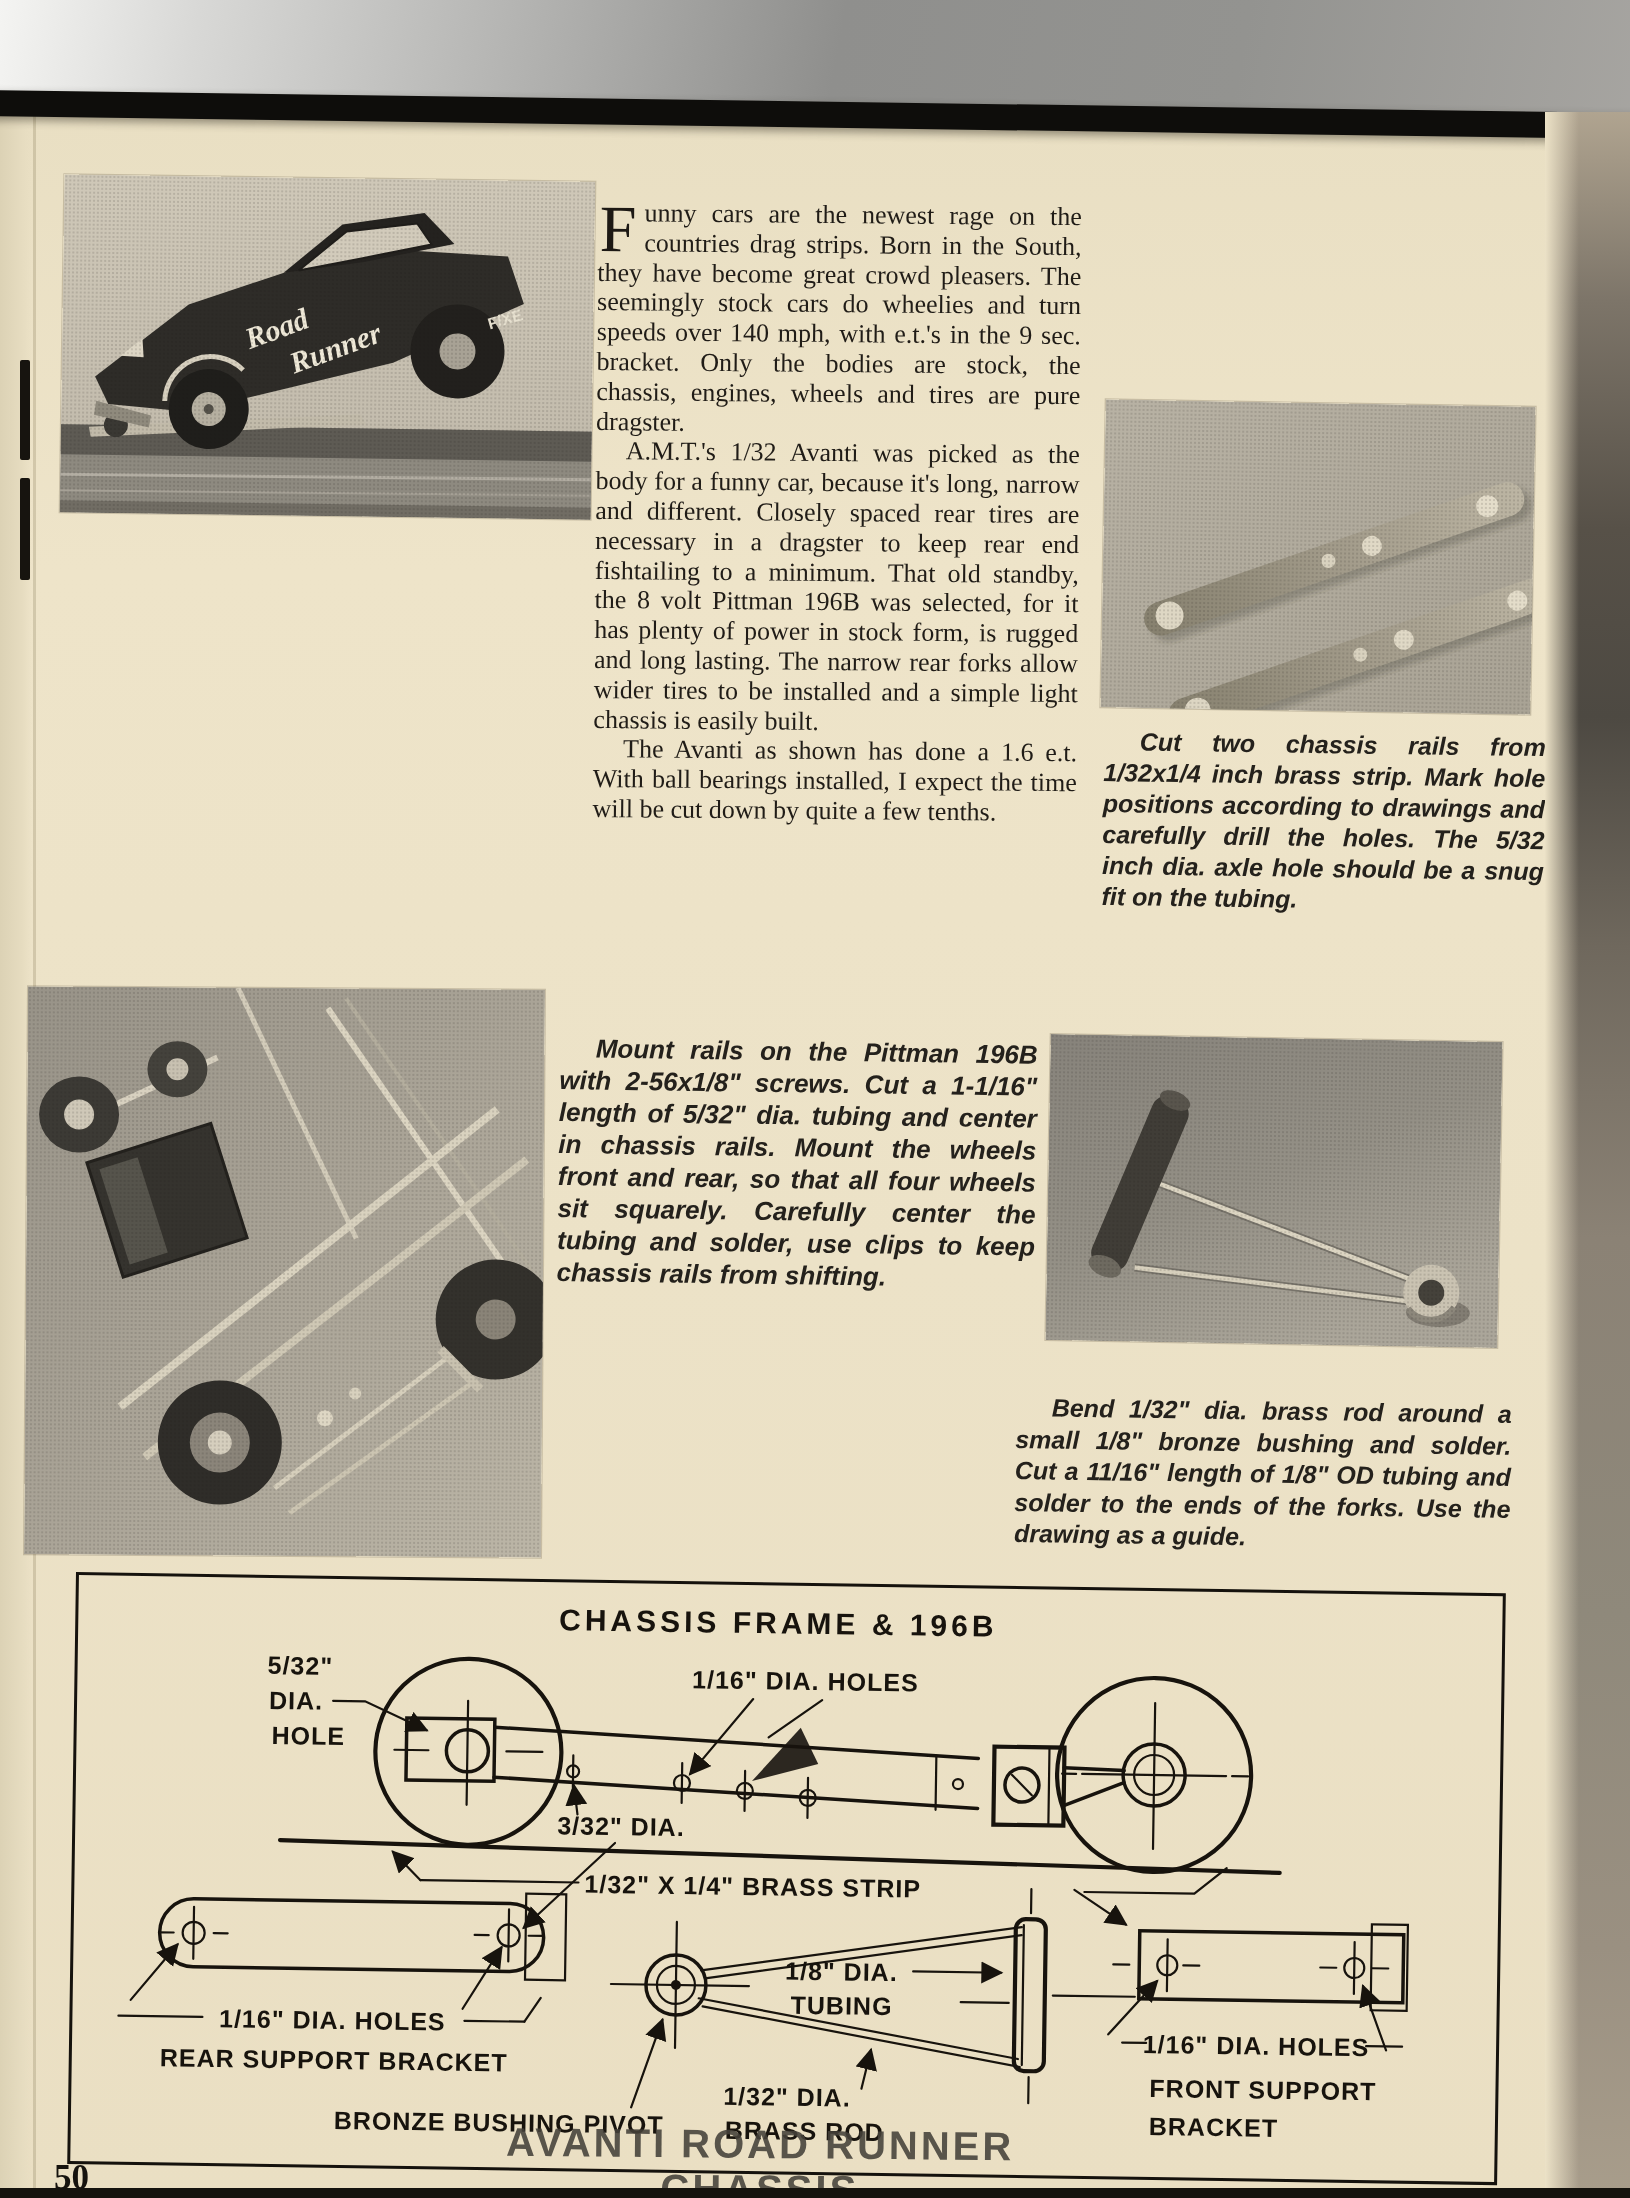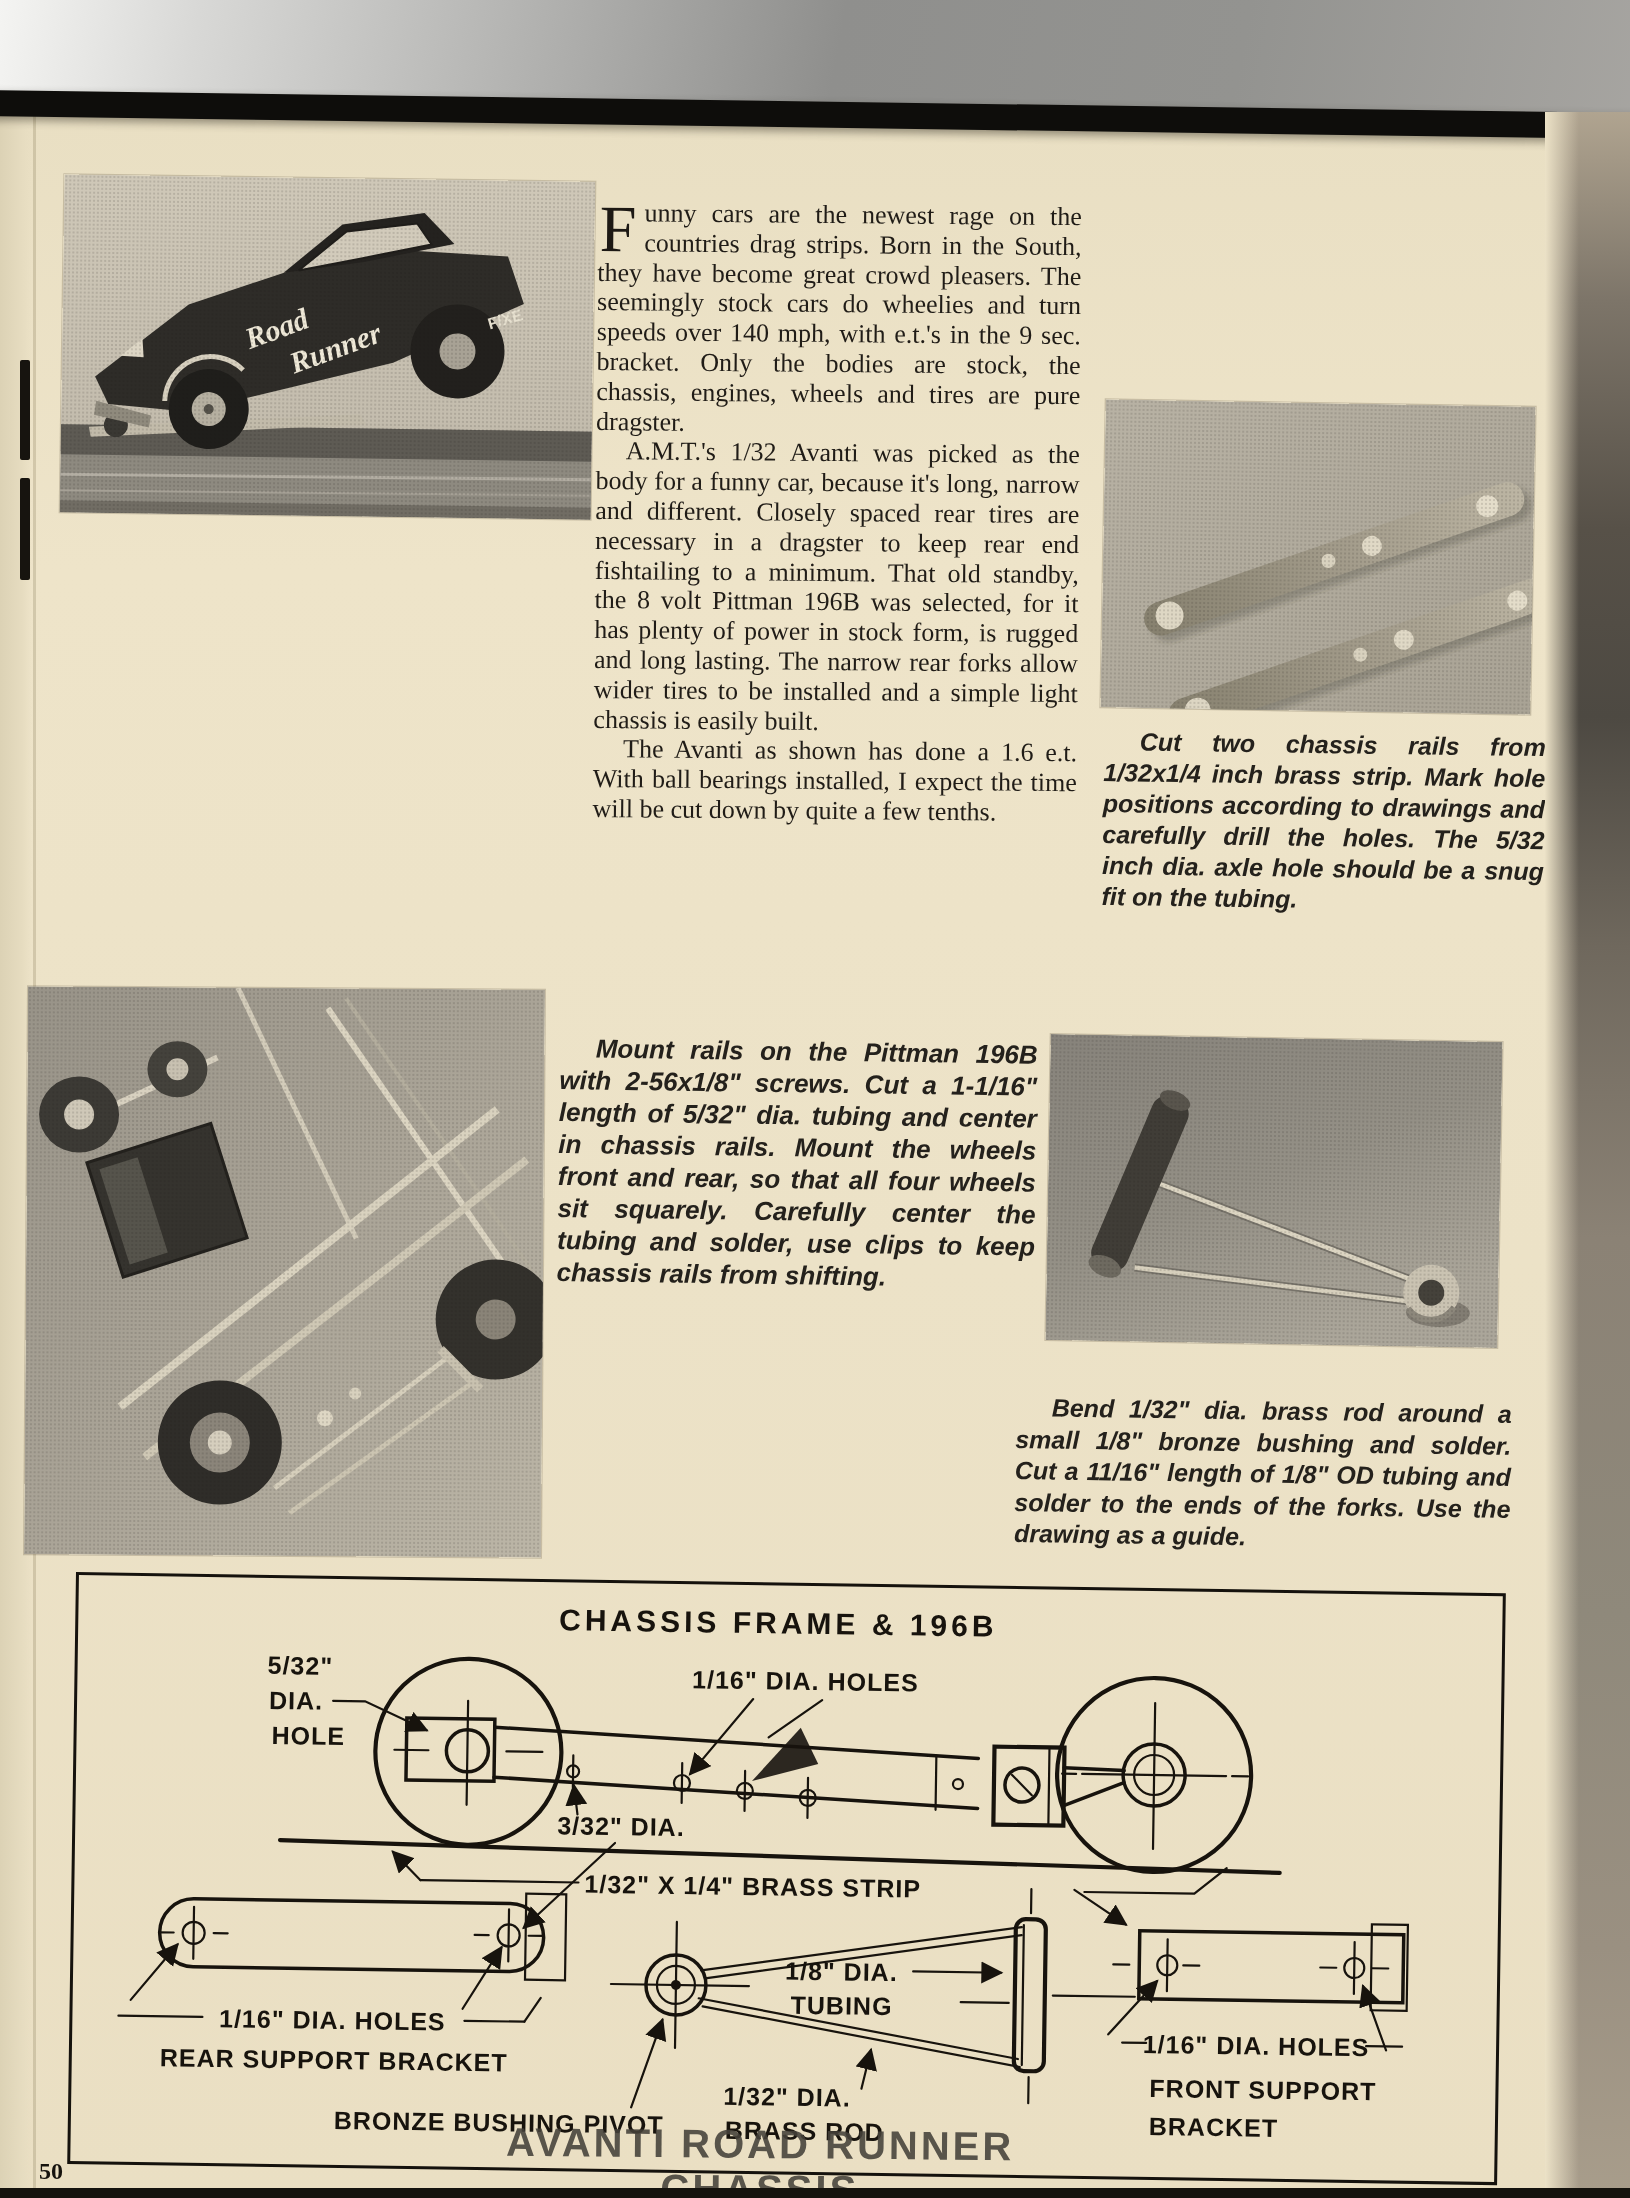--- a/index.html
+++ b/index.html
@@ -47,22 +47,22 @@
     border:3px solid #15120d;transform:rotate(0.85deg);transform-origin:top left;}
   .dln{stroke:#17130d;stroke-width:3.5;fill:none;stroke-linecap:round;}
   .sw4{stroke-width:4.2;}
   .dt{stroke-width:2.2;}
   .dlab{font-family:"Liberation Sans",sans-serif;font-weight:700;font-size:25px;fill:#17130d;letter-spacing:1px;}
   .dtitle{font-size:30px;letter-spacing:4px;}
 
   .avanti{position:absolute;left:430px;top:2122px;width:660px;text-align:center;
     font-family:"Liberation Sans",sans-serif;font-weight:700;font-size:40px;letter-spacing:3px;
     color:#45413a;opacity:.88;transform:rotate(0.5deg);}
-  .pagenum{position:absolute;left:39px;top:2158px;font-family:"Liberation Serif",serif;
-    font-weight:700;font-size:24px;color:#16130e;}
+  .pagenum{position:absolute;left:54px;top:2158px;font-family:"Liberation Serif",serif;
+    font-weight:700;font-size:35px;color:#16130e;}
 </style>
 </head>
 <body>
 
 <div class="stage">
 
   <div class="page"></div>
   <div class="left-strip"></div>
   <div class="crease"></div>
   <div class="tick t1"></div>

